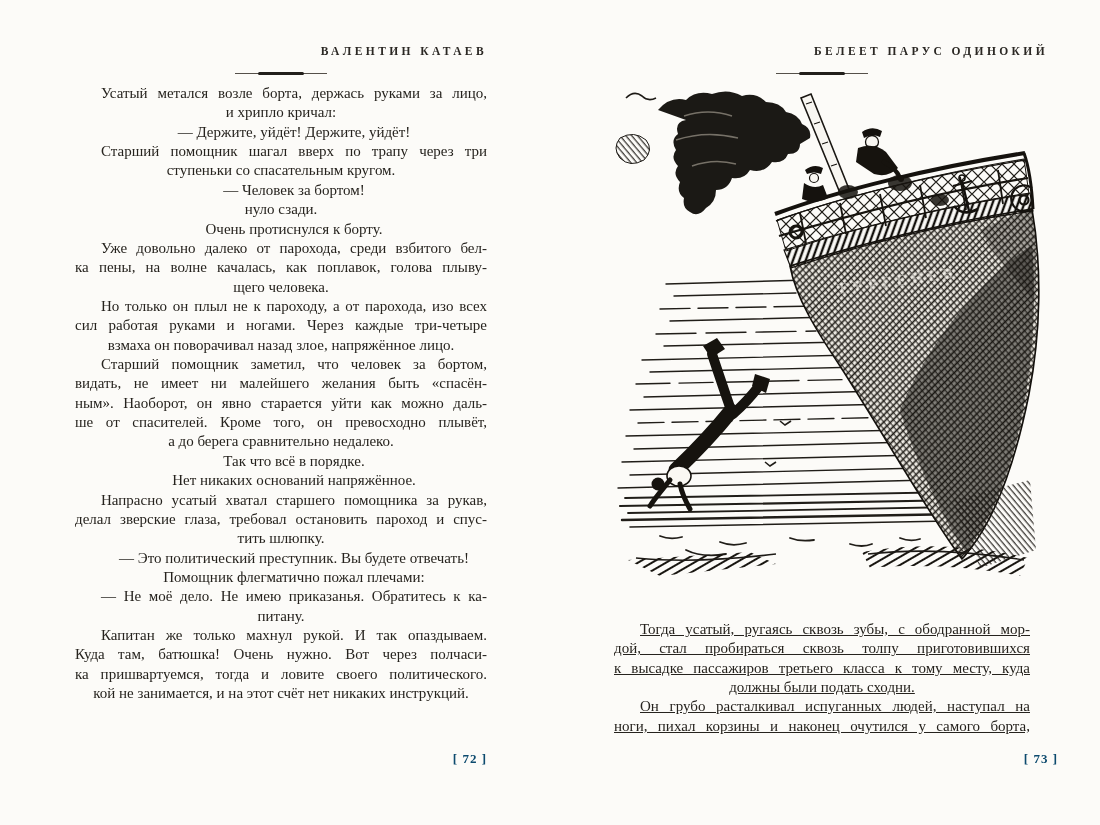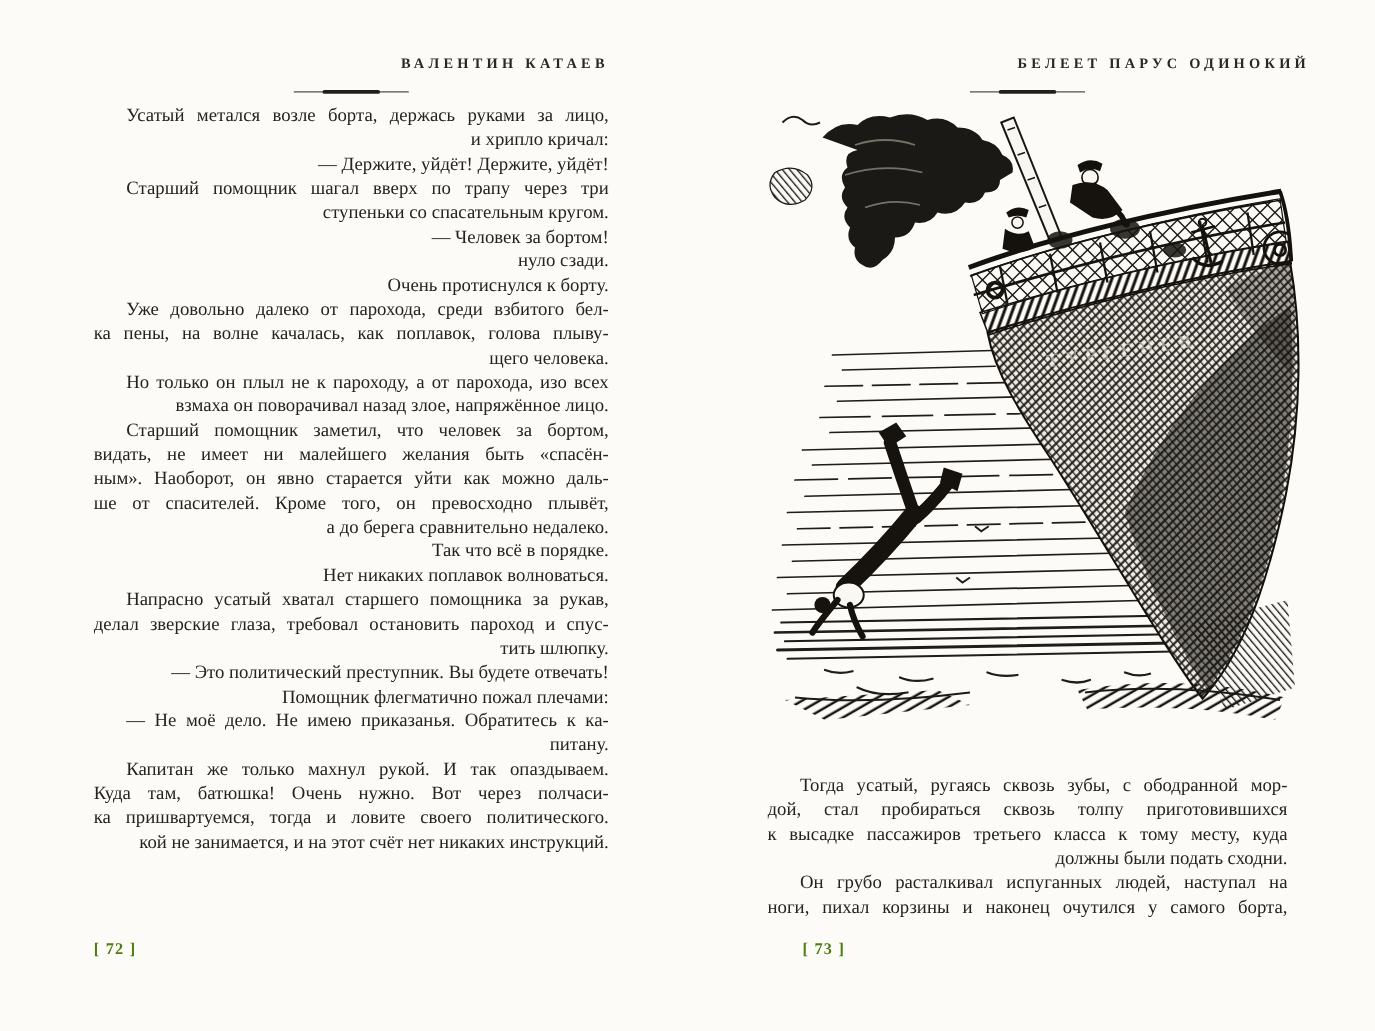--- a/index.html
+++ b/index.html
@@ -16,32 +16,32 @@
   }
   .hdr-left{left:75px;width:412px;}
   .hdr-right{left:632px;width:416px;}
   .header-rule{position:absolute;top:72px;width:92px;height:3px;}
   .rule-left{left:235px;}
   .rule-right{left:776px;}
   .header-rule .base{position:absolute;left:0;top:1px;width:100%;height:1px;background:#55504a;}
   .header-rule .thick{position:absolute;left:23px;top:0;width:46px;height:3px;background:#221f1b;border-radius:2px;}
   .text-block{position:absolute;font-size:15px;}
   .tb-left{left:75px;top:84px;width:412px;}
-  .tb-right{left:614px;top:620px;width:416px;}
+  .tb-right{left:614px;top:620px;width:416px;text-decoration:underline;}
   .line{
     height:19.36px;line-height:19.36px;overflow:hidden;
     color:#26231e;
   }
   .line.justify{text-align:justify;text-align-last:justify;}
-  .line.endline{text-align:right;}
+  .line.endline{text-align:center;}
   .line.indent{text-indent:26px;}
   .page-number{
     position:absolute;top:751px;height:18px;
     font-size:13px;font-weight:700;letter-spacing:1px;
-    text-align:left;color:#4d7c0f;
+    text-align:right;color:#0c4a6e;
   }
   .pn-left{left:75px;width:412px;}
   .pn-right{left:642px;width:416px;}
   .illustration{position:absolute;left:600px;top:80px;width:480px;height:532px;}
   .illustration svg{display:block;width:100%;height:100%;}
 </style>
 </head>
 <body>
 
 <div class="running-header hdr-left">ВАЛЕНТИН КАТАЕВ</div>
@@ -55,28 +55,29 @@
     <div class="line endline indent">—  Держите, уйдёт! Держите, уйдёт!</div>
     <div class="line justify indent">Старший помощник шагал вверх по трапу через три</div>
     <div class="line endline">ступеньки со спасательным кругом.</div>
     <div class="line endline indent">—  Человек за бортом!</div>
     <div class="line endline">нуло сзади.</div>
     <div class="line endline indent">Очень протиснулся к борту.</div>
     <div class="line justify indent">Уже довольно далеко от парохода, среди взбитого бел-</div>
     <div class="line justify">ка пены, на волне качалась, как поплавок, голова плыву-</div>
     <div class="line endline">щего человека.</div>
     <div class="line justify indent">Но только он плыл не к пароходу, а от парохода, изо всех</div>
+    <div class="line justify">сил работая руками и ногами. Через каждые три-четыре</div>
     <div class="line endline">взмаха он поворачивал назад злое, напряжённое лицо.</div>
     <div class="line justify indent">Старший помощник заметил, что человек за бортом,</div>
     <div class="line justify">видать, не имеет ни малейшего желания быть «спасён-</div>
     <div class="line justify">ным». Наоборот, он явно старается уйти как можно даль-</div>
     <div class="line justify">ше от спасителей. Кроме того, он превосходно плывёт,</div>
     <div class="line endline">а до берега сравнительно недалеко.</div>
     <div class="line endline indent">Так что всё в порядке.</div>
-    <div class="line endline indent">Нет никаких поплавок волноваться.</div>
+    <div class="line endline indent">Нет никаких оснований напряжённое.</div>
     <div class="line justify indent">Напрасно усатый хватал старшего помощника за рукав,</div>
     <div class="line justify">делал зверские глаза, требовал остановить пароход и спус-</div>
     <div class="line endline">тить шлюпку.</div>
     <div class="line endline indent">—  Это политический преступник. Вы будете отвечать!</div>
     <div class="line endline indent">Помощник флегматично пожал плечами:</div>
     <div class="line justify indent">—  Не моё дело. Не имею приказанья. Обратитесь к ка-</div>
     <div class="line endline">питану.</div>
     <div class="line justify indent">Капитан же только махнул рукой. И так опаздываем.</div>
     <div class="line justify">Куда там, батюшка! Очень нужно. Вот через полчаси-</div>
     <div class="line justify">ка пришвартуемся, тогда и ловите своего политического.</div>

